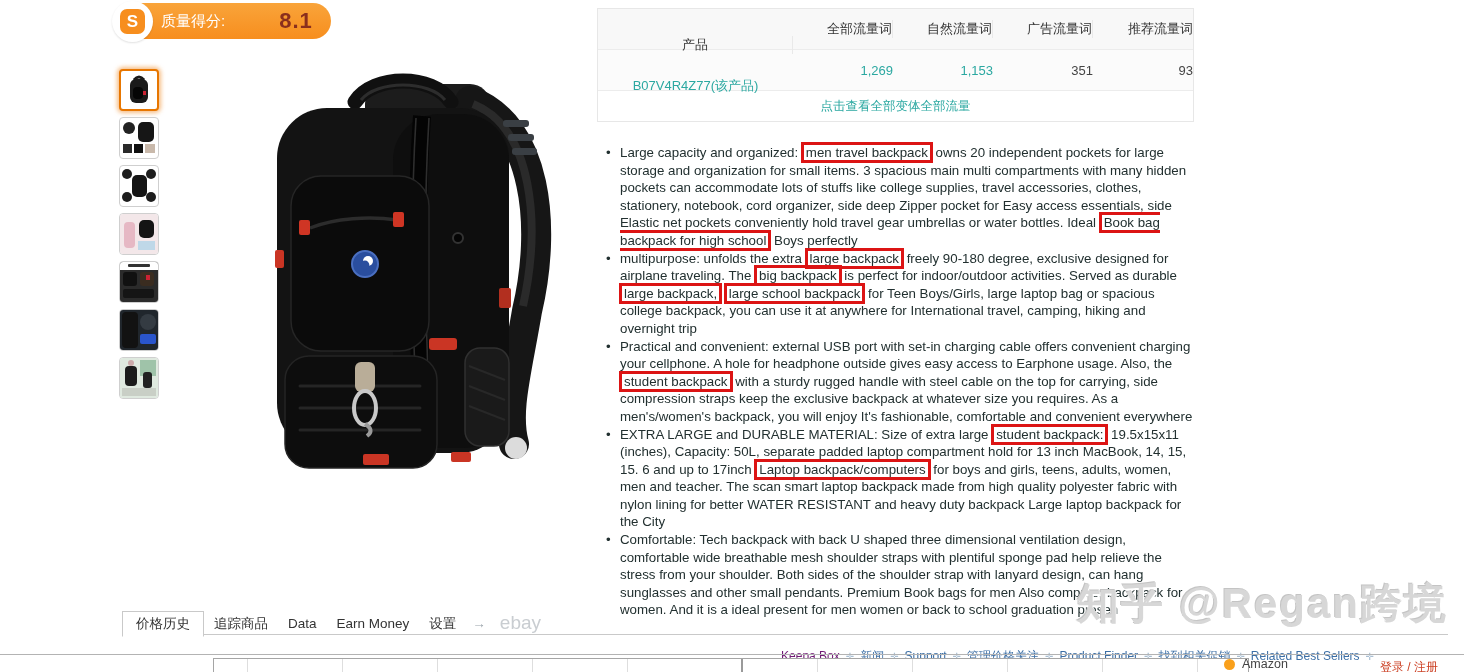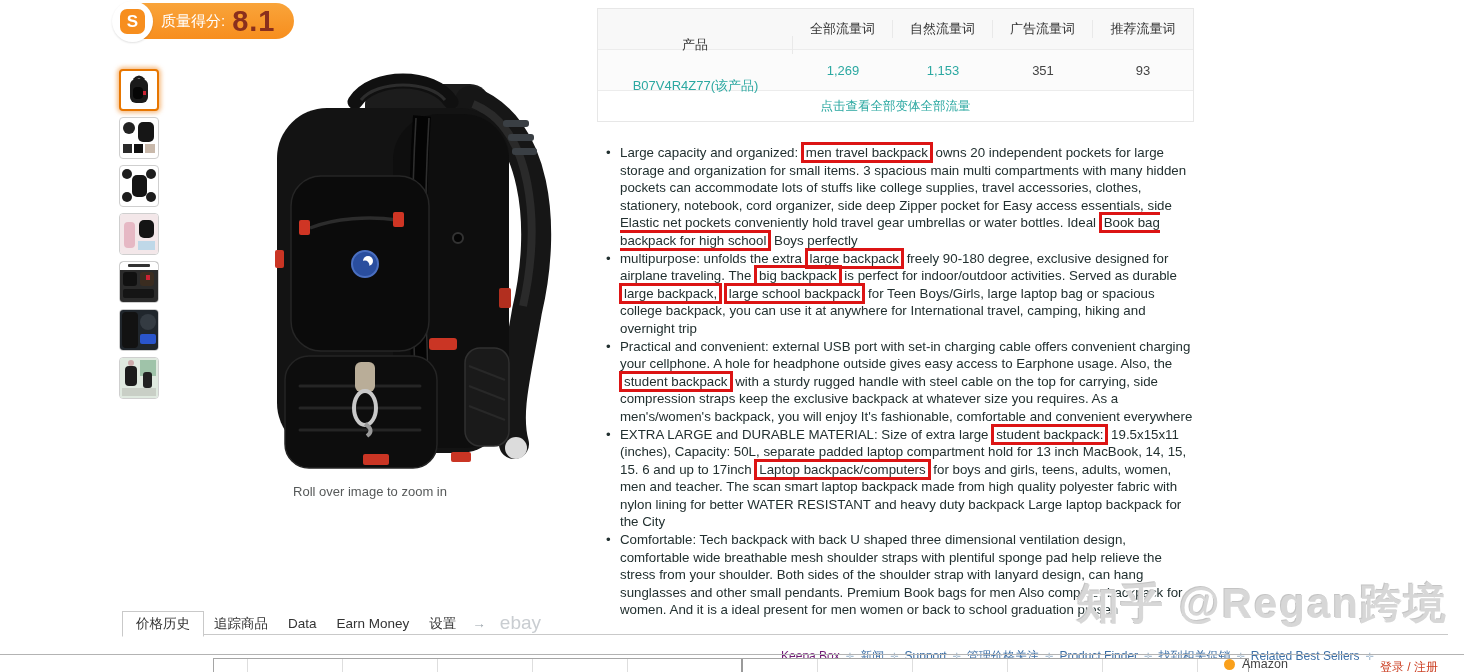--- a/index.html
+++ b/index.html
@@ -7,42 +7,42 @@
           font-family:"Liberation Sans",sans-serif;color:#222;}
 
   
   .q-badge{position:absolute;left:113px;top:3px;height:36px;display:flex;align-items:center;
            background:linear-gradient(180deg,#f9a43a,#f78e1e);border-radius:19px;padding:0 18px 0 48px;}
   .q-badge .logo-circle{position:absolute;left:-1px;top:-2px;width:41px;height:41px;background:#fff;
            border-radius:50%;display:flex;align-items:center;justify-content:center;box-shadow:0 1px 2px rgba(0,0,0,.12);}
   .q-badge .logo-hex{width:25px;height:25px;background:#f78e1e;border-radius:7px;display:flex;
            align-items:center;justify-content:center;color:#fff;font-weight:bold;font-size:17px;line-height:1;}
   .q-badge .q-label{color:#fff;font-size:15px;margin-right:7px;}
-  .q-badge .q-score{color:#8a2f1d;font-size:29px;font-weight:bold;letter-spacing:1px;}
+  .q-badge .q-score{color:#8a2f1d;font-size:22px;font-weight:bold;letter-spacing:1px;margin-left:47px;}
 
   
   .thumbs{position:absolute;left:119px;top:69px;width:44px;}
   .thumb{width:38px;height:40px;border:1px solid #cfcfcf;border-radius:4px;margin-bottom:6px;
          background:#fff;overflow:hidden;position:relative;cursor:pointer;}
   .thumb.selected{border:2px solid #e77600;box-shadow:0 0 4px 2px rgba(240,136,35,.55);width:36px;height:38px;}
   .thumb svg{display:block;}
 
   
   .main-image{position:absolute;left:215px;top:56px;width:350px;height:422px;}
   .zoom-hint{position:absolute;left:215px;top:484px;width:310px;text-align:center;
              color:#565959;font-size:13px;}
 
   
   .traffic{position:absolute;left:597px;top:8px;width:595px;border:1px solid #e7e7e7;font-size:13px;background:#fff;}
   .t-row{display:flex;align-items:center;}
   .t-head{background:#f8f8f8;height:40px;color:#333;}
   .t-data{background:#fbfbfb;height:40px;border-top:1px solid #ececec;}
   .t-cell{text-align:center;box-sizing:border-box;}
   .t-cell:nth-child(1){width:195px;margin-top:32px;}
-  .t-cell:nth-child(n+2){width:100px;}
+  .t-cell:nth-child(n+2){width:100px;text-align:right;}
   .t-head .t-cell{border-right:1px solid #e9e9e9;}
   .t-head .t-cell:last-child{border-right:none;}
   .t-foot{height:30px;border-top:1px solid #ececec;background:#fff;display:flex;align-items:center;justify-content:center;}
   .teal{color:#2ba8a1;}
   .dark-val{color:#444;}
   .asin-link,.foot-link{color:#2ba8a1;text-decoration:none;cursor:pointer;}
   .foot-link{font-size:12.5px;}
 
   
   .bullets{position:absolute;left:597px;top:136px;width:606px;font-size:13.3px;line-height:17.6px;color:#223030;}
@@ -203,21 +203,20 @@
 
       <rect x="60" y="194" width="9" height="18" rx="2" fill="#ca3524"></rect>
       <rect x="214" y="282" width="28" height="12" rx="3" fill="#ca3524"></rect>
       <rect x="148" y="398" width="26" height="11" rx="2" fill="#ca3524"></rect>
       <rect x="236" y="396" width="20" height="10" rx="2" fill="#ca3524"></rect>
       <rect x="284" y="232" width="12" height="20" rx="2" fill="#b22f1f"></rect>
 
       <circle cx="243" cy="182" r="5" fill="#050505" stroke="#333" stroke-width="2"></circle>
     </svg>
   </div>
-  <div class="zoom-hint">Roll over image to zoom in</div>
 
   <div class="traffic">
     <div class="t-row t-head">
       <div class="t-cell">产品</div>
       <div class="t-cell">全部流量词</div>
       <div class="t-cell">自然流量词</div>
       <div class="t-cell">广告流量词</div>
       <div class="t-cell">推荐流量词</div>
     </div>
     <div class="t-row t-data">

